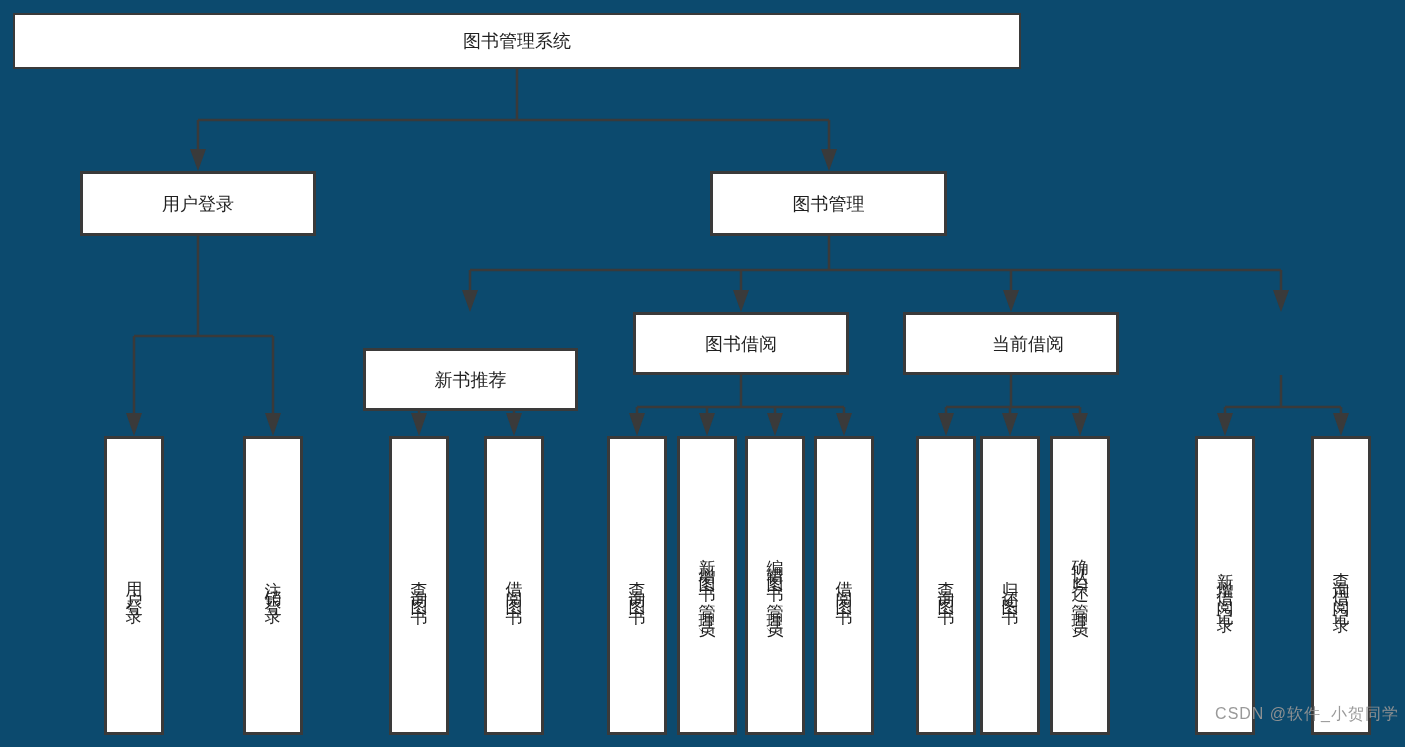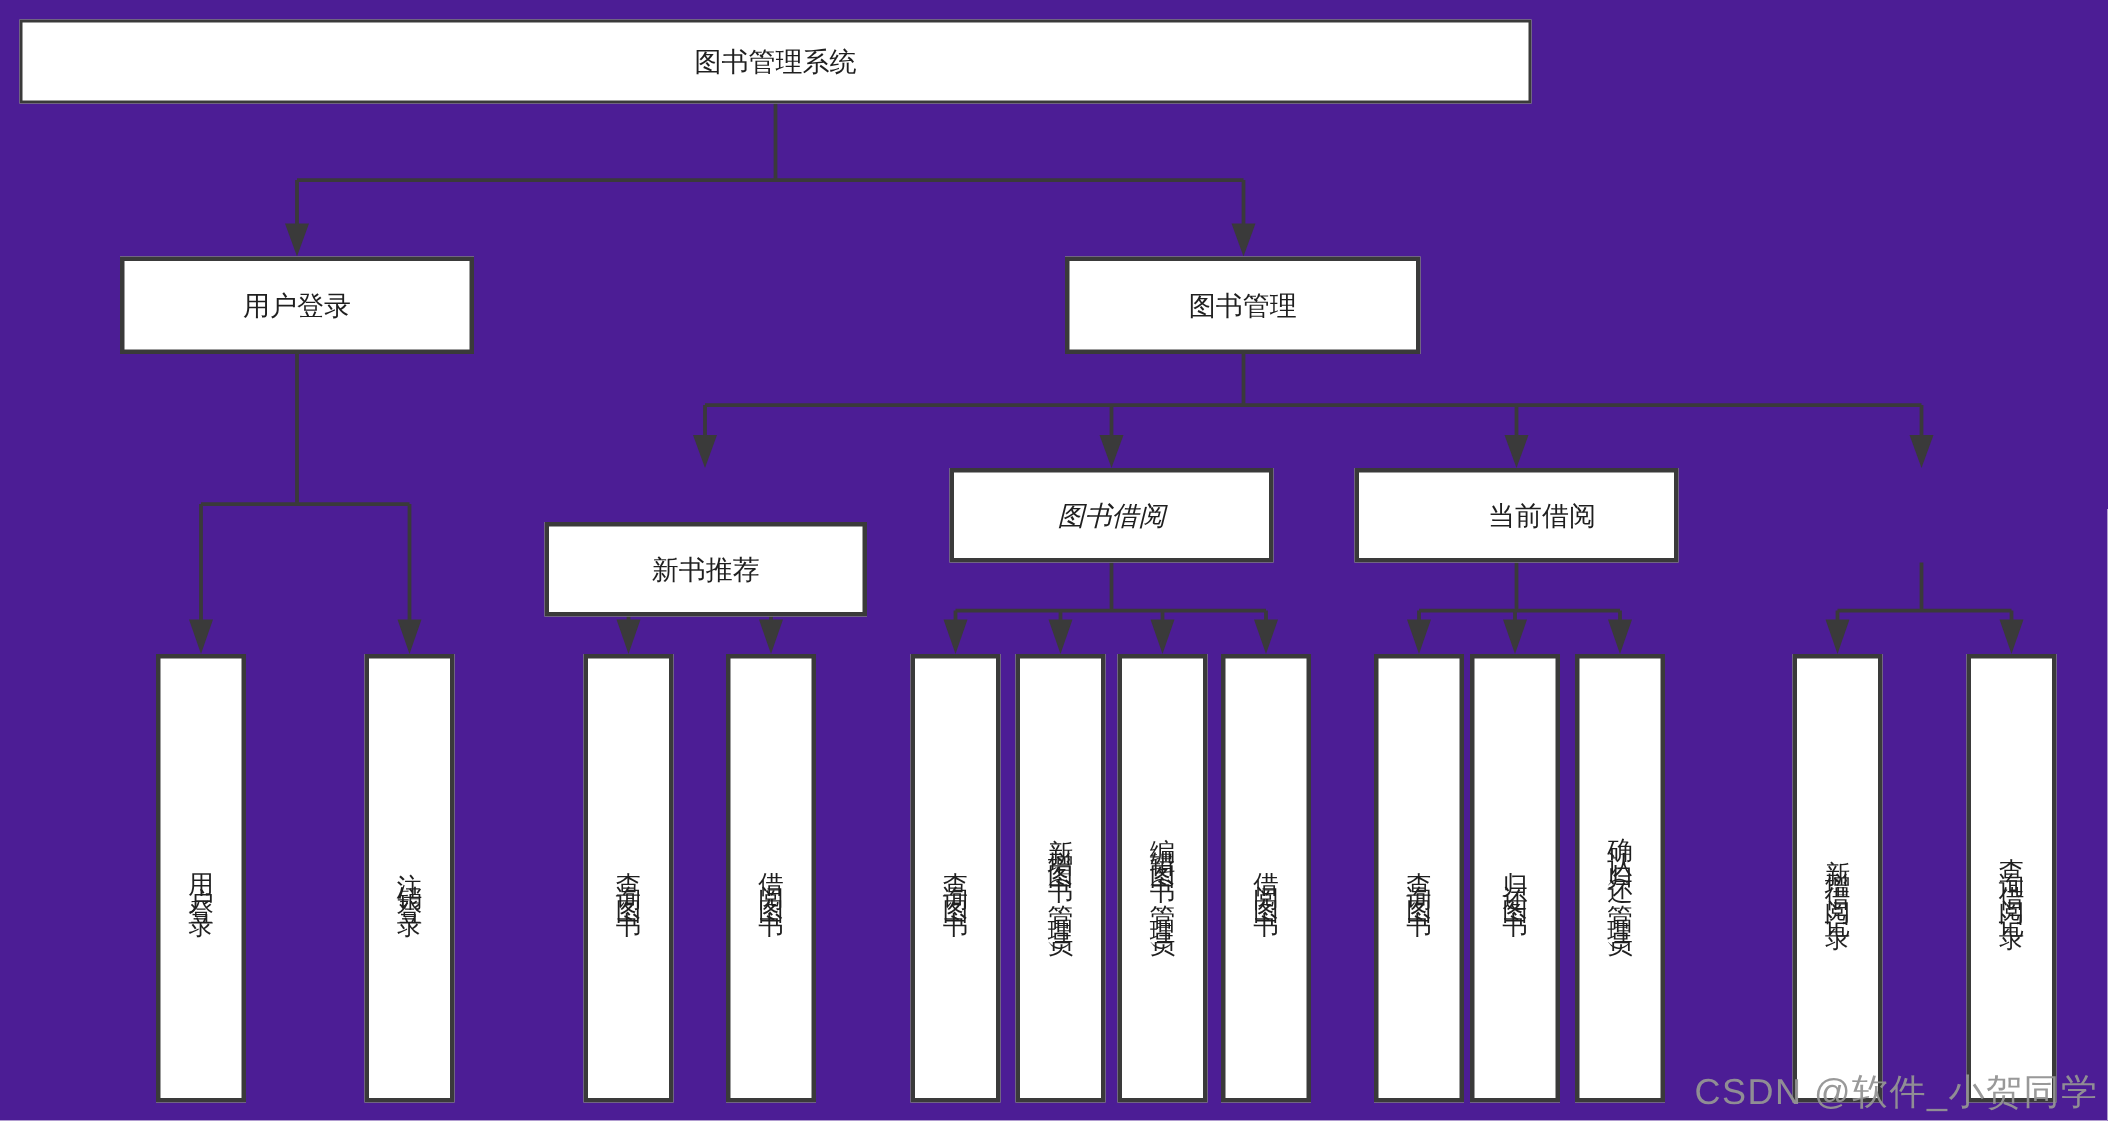--- a/index.html
+++ b/index.html
@@ -5,21 +5,21 @@
   html, body {
     margin: 0;
     padding: 0;
     background: #ffffff;
     font-family: "Liberation Sans", "DejaVu Sans", sans-serif;
   }
   #stage {
     position: relative;
     width: 1405px;
     height: 747px;
-    background: #4c1d95;
+    background: #0c4a6e;
     overflow: hidden;
   }
   #wires {
     position: absolute;
     left: 0;
     top: 0;
     width: 1405px;
     height: 747px;
     pointer-events: none;
   }
@@ -51,22 +51,22 @@
   }
   .leaf .vtext {
     writing-mode: vertical-rl;
     text-orientation: mixed;
     letter-spacing: 9px;
     white-space: nowrap;
   }
   #watermark {
     position: absolute;
     right: 6px;
-    bottom: 3px;
-    font-size: 24px;
+    bottom: 22px;
+    font-size: 16px;
     color: rgba(148, 148, 148, 0.95);
     z-index: 10;
     letter-spacing: 1px;
   }
 </style>
 </head>
 <body>
 
 <div id="stage">
 
@@ -124,21 +124,21 @@
   <div class="node l2" style="left:80px; top:171px; width:236px; height:65px;">
     <span>用户登录</span>
   </div>
   <div class="node l2" style="left:710px; top:171px; width:237px; height:65px;">
     <span>图书管理</span>
   </div>
 
   <div class="node l3" style="left:363px; top:312px; width:215px; height:63px;margin-top:36px;">
     <span>新书推荐</span>
   </div>
-  <div class="node l3" style="left:633px; top:312px; width:216px; height:63px;font-style:italic;">
+  <div class="node l3" style="left:633px; top:312px; width:216px; height:63px;">
     <span>图书借阅</span>
   </div>
   <div class="node l3" style="left:903px; top:312px; width:216px; height:63px;padding-left:34px;">
     <span>当前借阅</span>
   </div>
 
   <div class="node leaf" style="left:104px;">
     <span class="vtext">用户登录</span>
   </div>
   <div class="node leaf" style="left:243px;">

